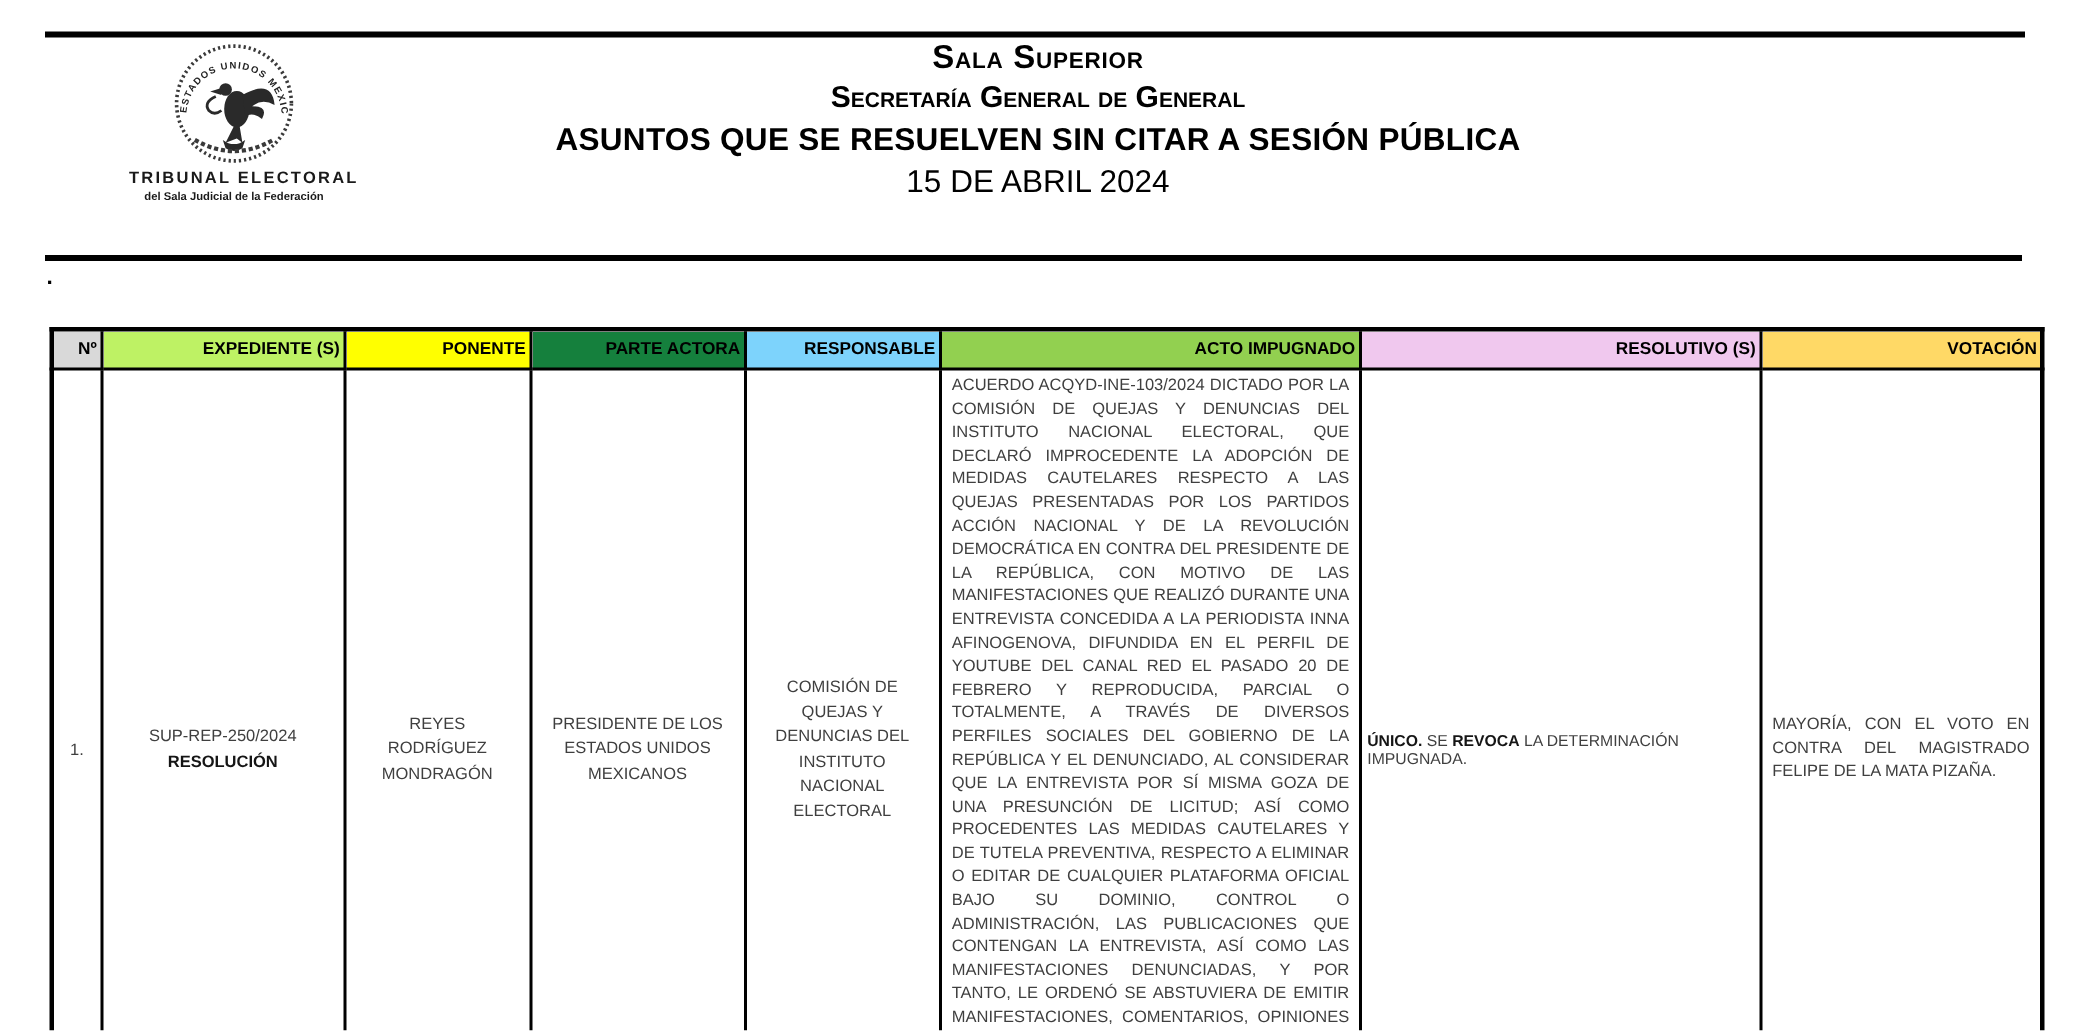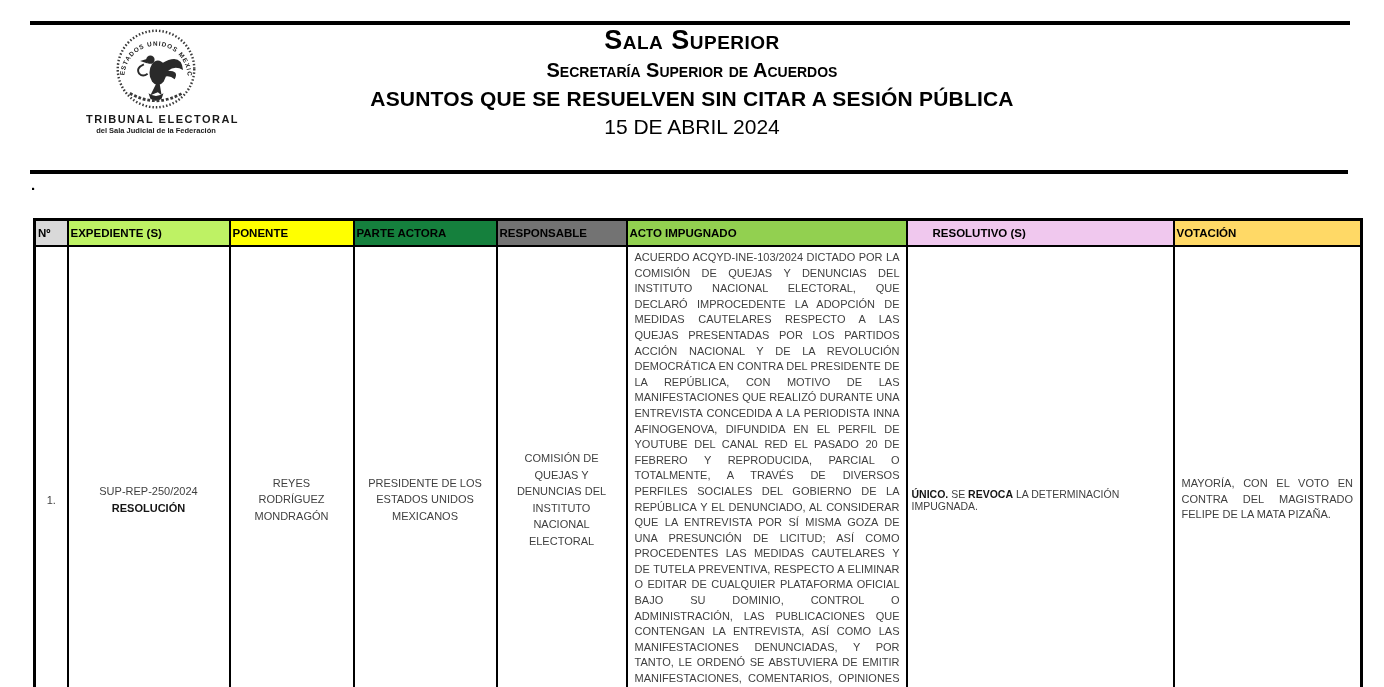--- a/index.html
+++ b/index.html
@@ -12,31 +12,31 @@
   .rule-mid { left:30px; top:170px; width:1318px; }
 
   
   .logo { position:absolute; left:86px; top:27px; width:140px; text-align:center; color:#1a1a1a; }
   .logo svg { width:98px; height:84px; display:block; margin:0 auto; }
   .logo .org { font-size:11px; font-weight:bold; letter-spacing:1.5px; margin-top:2px; white-space:nowrap; }
   .logo .sub { font-size:7.5px; font-weight:bold; margin-top:1px; white-space:nowrap; }
 
   
   .titles { position:absolute; left:0; top:25px; width:100%; text-align:center; color:#000; }
-  .t1 { font-size:27px; font-weight:bold; font-variant:small-caps; letter-spacing:0.5px; }
+  .t1 { font-size:22px; font-weight:bold; font-variant:small-caps; letter-spacing:0.5px; }
   .t2 { font-size:20px; font-weight:bold; font-variant:small-caps; margin-top:3px; }
   .t3 { font-size:21px; font-weight:bold; margin-top:5px; letter-spacing:0.2px; }
   .t4 { font-size:21px; font-weight:normal; margin-top:4px; }
 
   .stray-dot { position:absolute; left:31px; top:176px; font-size:15px; font-weight:bold; color:#000; }
 
   
   table.main { position:absolute; left:33px; top:218px; width:1327px; border-collapse:collapse; table-layout:fixed; border:3px solid #000; }
   table.main th, table.main td { border:2px solid #000; overflow:hidden; }
-  table.main th { height:22px; font-size:11.5px; font-weight:bold; color:#000; text-align:left; padding:1px 2px; font-variant:small-caps; }
+  table.main th { height:22px; font-size:11.5px; font-weight:bold; color:#000; text-align:right; padding:1px 2px; font-variant:small-caps; }
   table.main td { height:427px; vertical-align:middle; color:#3f3f3f; }
   td.c-num { text-align:center; font-size:11px; }
   td.c-center { text-align:center; font-size:11px; line-height:1.5; padding:4px 9px; }
   td.c-acto { vertical-align:top; text-align:justify; font-size:11px; line-height:15.6px; padding:3px 6px 3px 7px; }
   td.c-resolutivo { font-size:10.5px; text-align:left; padding:2px 4px; }
   td.c-votacion { vertical-align:top; text-align:justify; font-size:11px; line-height:15.5px; padding:4px 7px; }
   .bold { font-weight:bold; color:#151515; }
 </style>
 </head>
 <body>
@@ -64,21 +64,21 @@
         <path d="M42 71 Q50 77 58 71 L56 77 Q50 81 44 77 Z"></path>
       </g>
       <path d="M22 71 Q50 87 78 71" fill="none" stroke="#3a3a3a" stroke-width="3" stroke-dasharray="3,2"></path>
     </svg>
     <div class="org">TRIBUNAL ELECTORAL</div>
     <div class="sub">del Sala Judicial de la Federación</div>
   </div>
 
   <div class="titles">
     <div class="t1">Sala Superior</div>
-    <div class="t2">Secretaría Superior de Acuerdos</div>
+    <div class="t2">Secretaría General de General</div>
     <div class="t3">ASUNTOS QUE SE RESUELVEN SIN CITAR A SESIÓN PÚBLICA</div>
     <div class="t4">15 DE ABRIL 2024</div>
   </div>
 
   <div class="rule rule-mid"></div>
 
   <div class="stray-dot">.</div>
 
   <table class="main">
     <colgroup>
@@ -90,21 +90,21 @@
         <col style="width:280px">
         <col style="width:267px">
         <col style="width:188px">
     </colgroup>
     <thead>
       <tr>
         <th style="background-color: rgb(217, 217, 217);">Nº</th>
         <th style="background-color: #bef264;">EXPEDIENTE (S)</th>
         <th style="background-color: rgb(255, 255, 0);">PONENTE</th>
         <th style="background-color: #15803d;">PARTE ACTORA</th>
-        <th style="background-color: #737373;">RESPONSABLE</th>
+        <th style="background-color: #7dd3fc;">RESPONSABLE</th>
         <th style="background-color: rgb(146, 208, 80);">ACTO IMPUGNADO</th>
         <th style="background-color: rgb(240, 200, 238); padding-left: 25px;">RESOLUTIVO (S)</th>
         <th style="background-color: rgb(255, 217, 102);">VOTACIÓN</th>
       </tr>
     </thead>
     <tbody>
       <tr>
         <td class="c-num">1.</td>
         <td class="c-center">
           <div>SUP-REP-250/2024</div>

